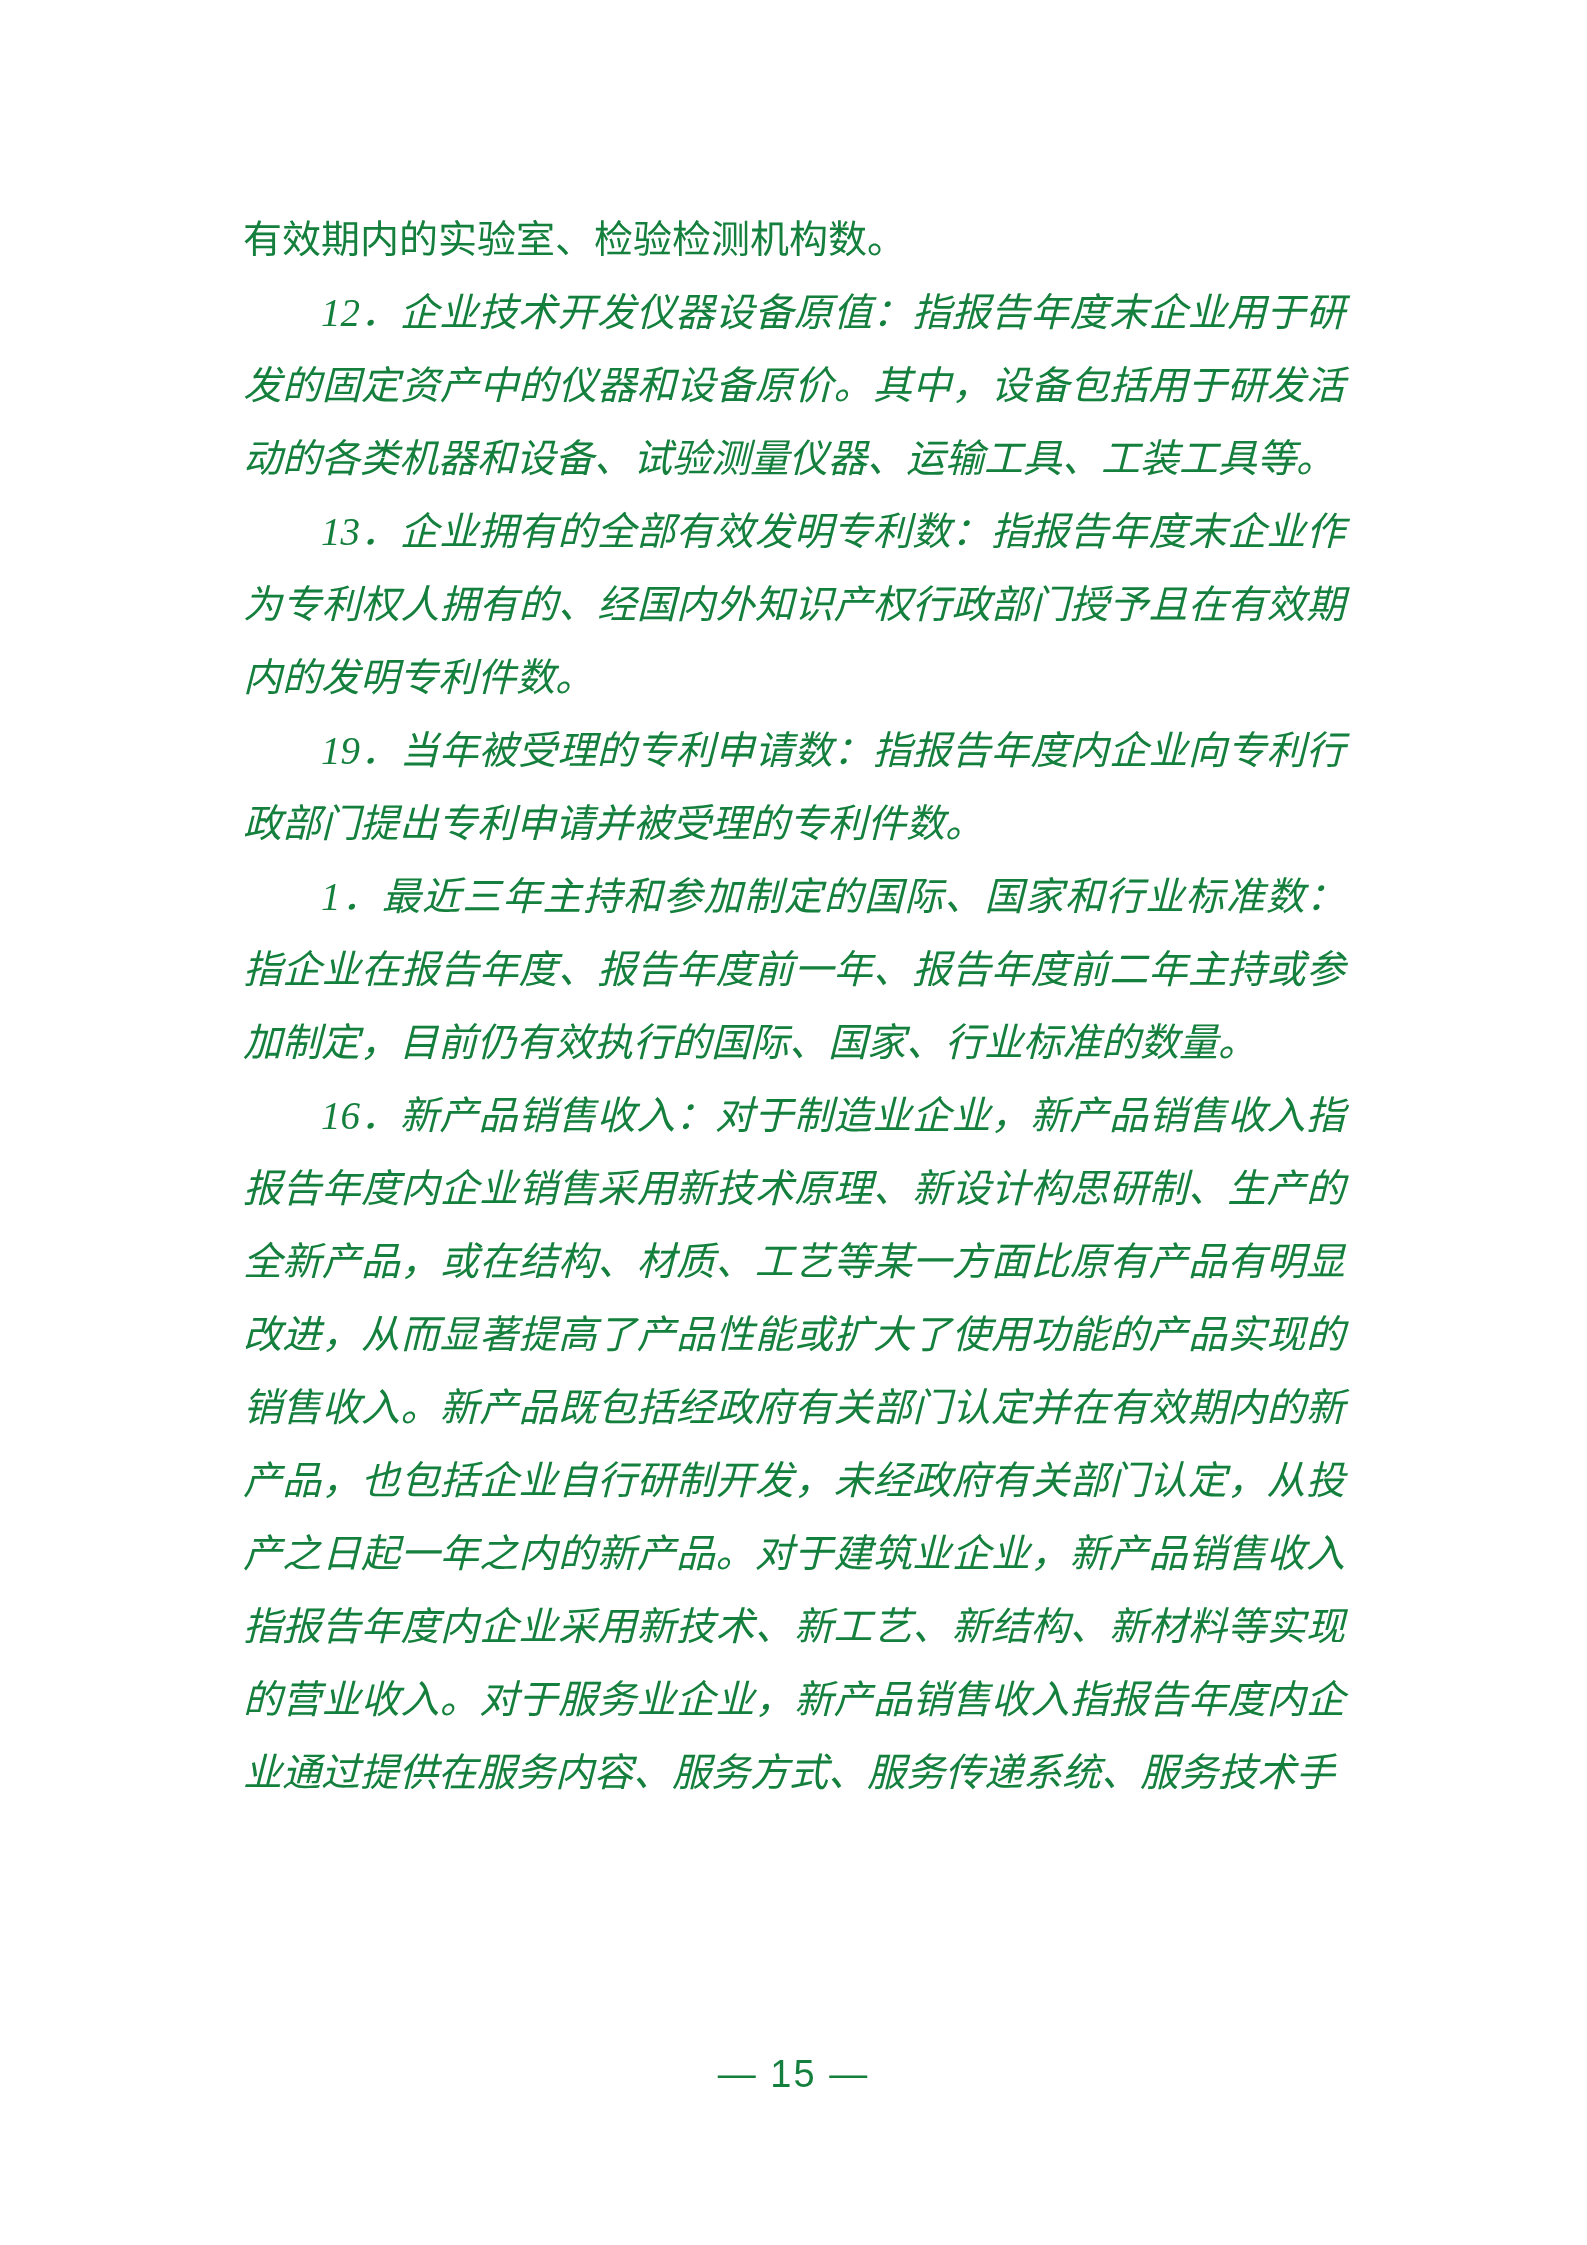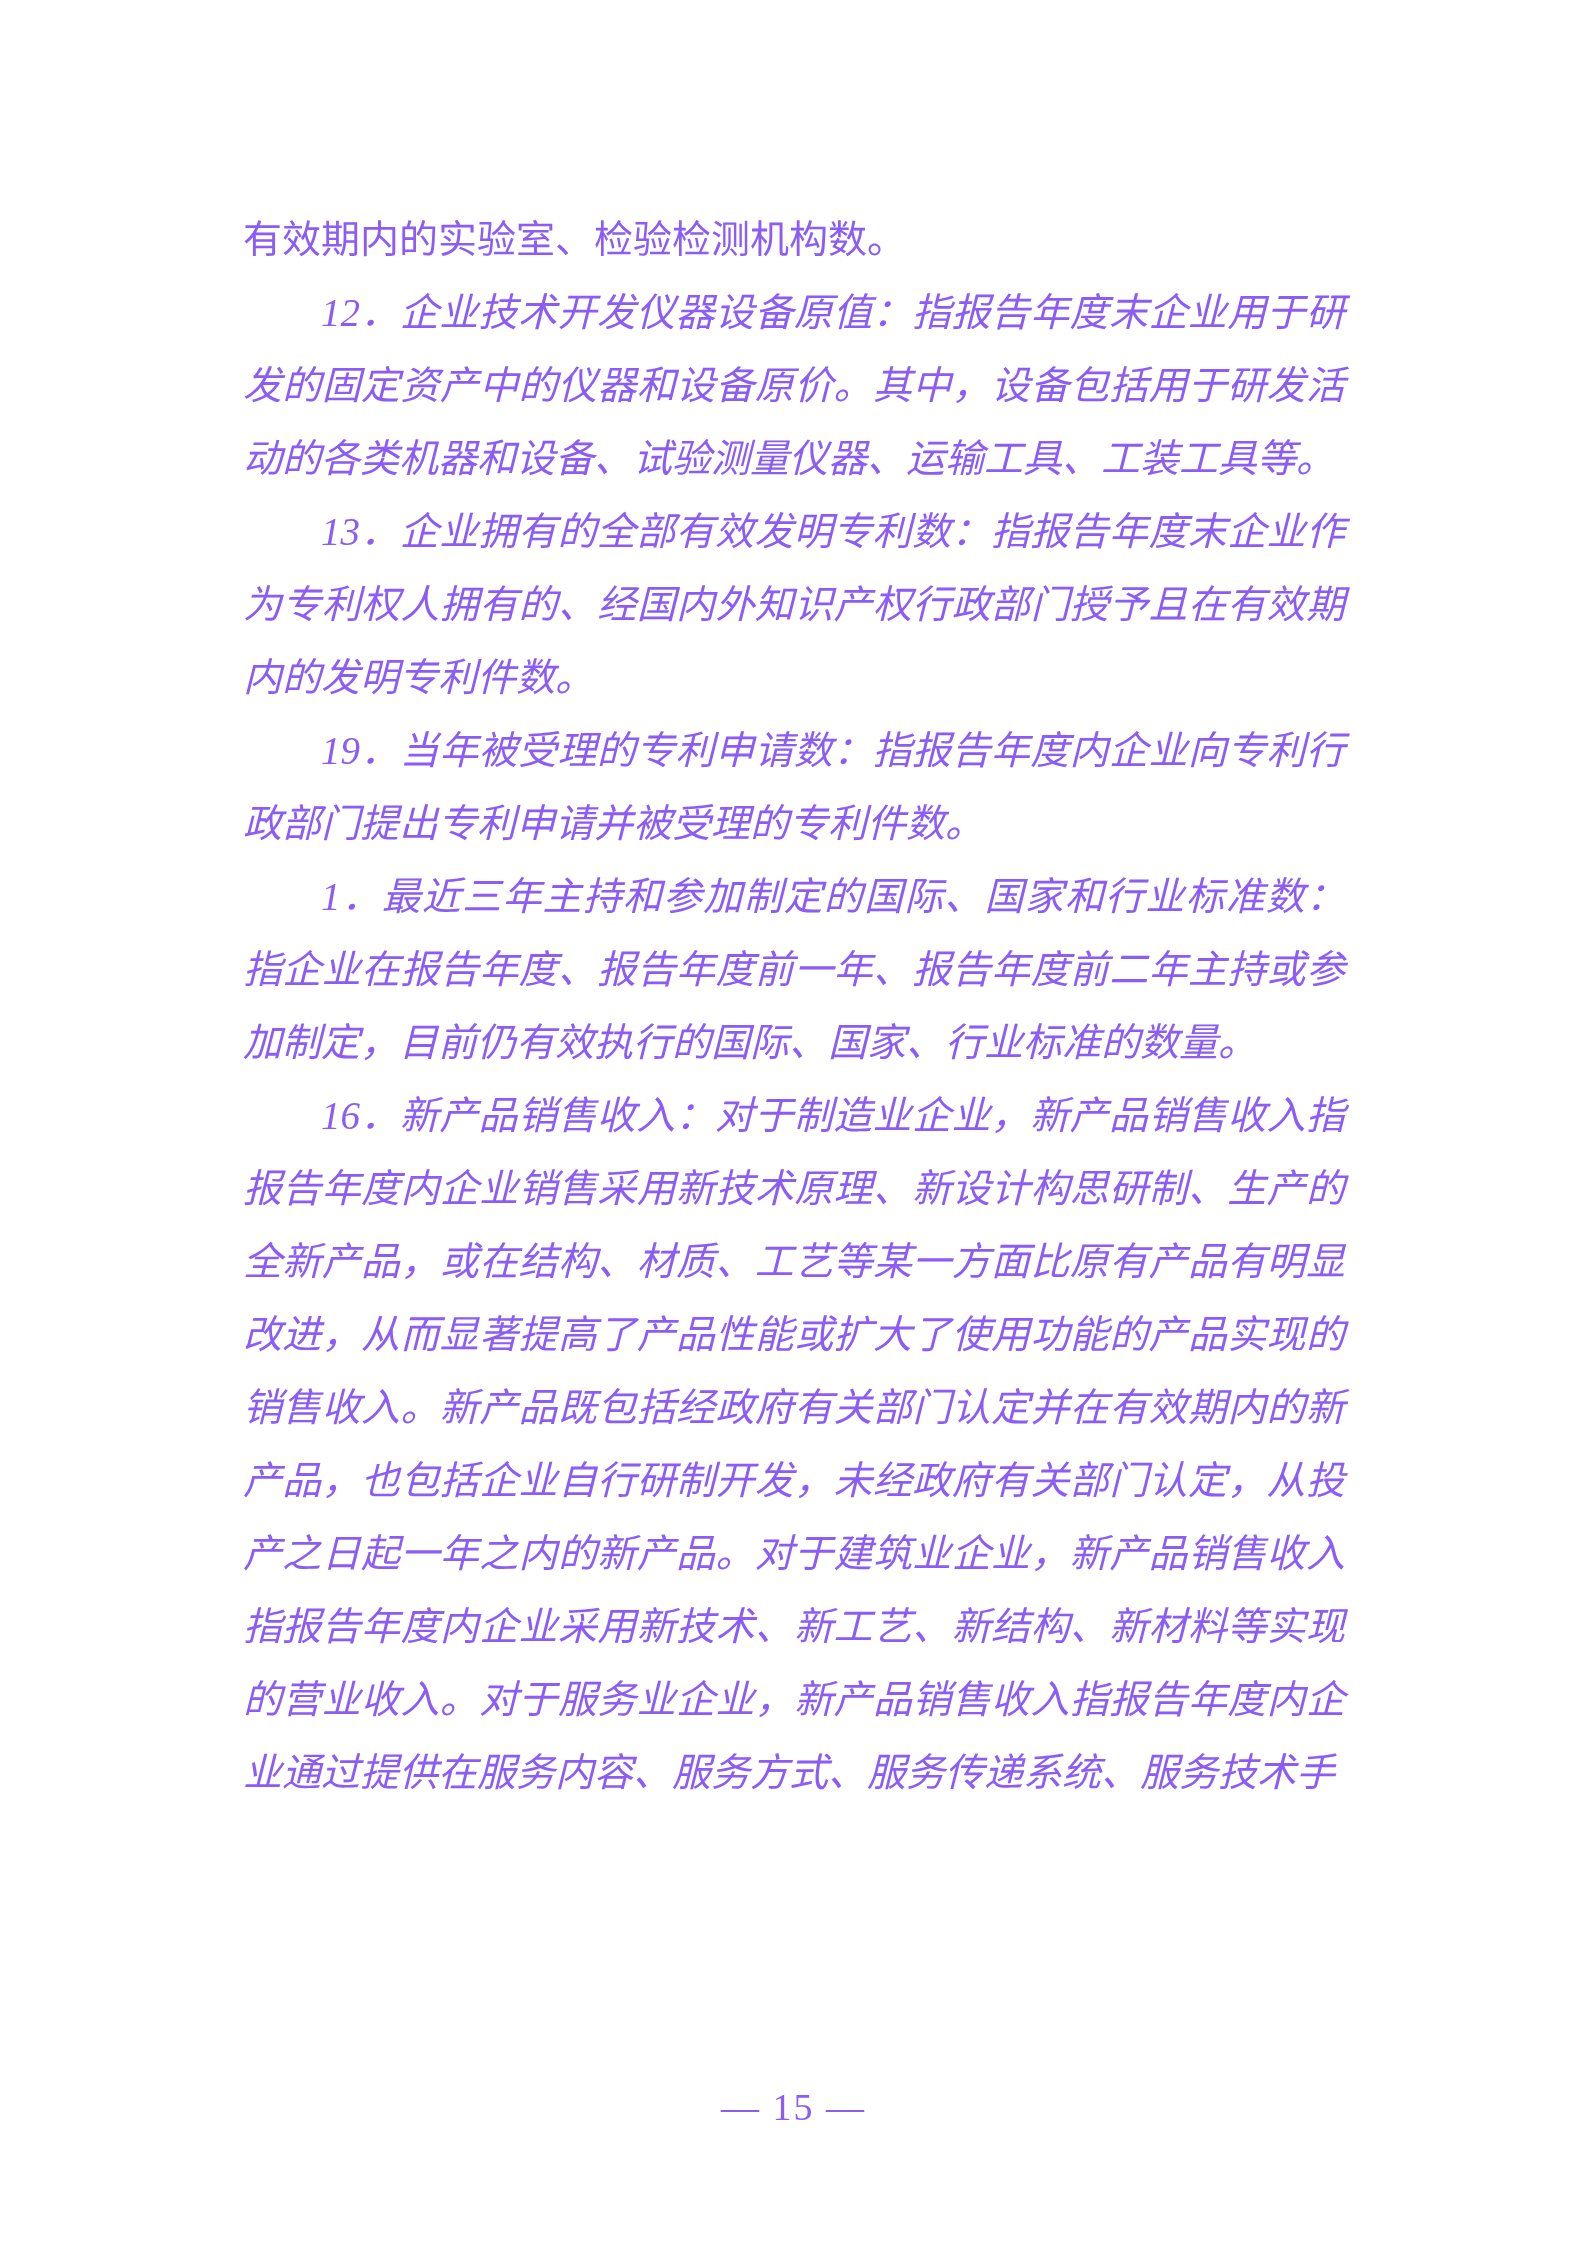--- a/index.html
+++ b/index.html
@@ -10,21 +10,21 @@
   }
   .page {
     position: relative;
     width: 1587px;
     height: 2220px;
     margin: 0 auto;
     background: #ffffff;
     overflow: hidden;
     box-sizing: border-box;
     padding: 203px 242px 0 243px;
-    color: #8b5cf6;
+    color: #15803d;
     font-family: "Liberation Serif", "DejaVu Serif", serif;
     font-size: 39px;
     line-height: 73px;
     text-align: justify;
     text-justify: inter-character;
     word-break: break-all;
   }
   .para {
     margin: 0;
     padding: 0;
@@ -32,26 +32,25 @@
   .para.indented {
     text-indent: 2em;
     font-style: italic;
   }
   .page-number {
     position: absolute;
     left: 0;
     right: 0;
     top: 2052px;
     text-align: center;
-    font-family: Liberation Serif, serif;
+    font-family: Liberation Sans, sans-serif;
     font-size: 38px;
     line-height: 1.2;
     letter-spacing: 2px;
     text-indent: 0;
-    margin-top: 33px;
   }
 </style>
 </head>
 <body>
 
 <div class="page">
   <p class="para">有效期内的实验室、检验检测机构数。</p>
   <p class="para indented">12．企业技术开发仪器设备原值：指报告年度末企业用于研发的固定资产中的仪器和设备原价。其中，设备包括用于研发活动的各类机器和设备、试验测量仪器、运输工具、工装工具等。</p>
   <p class="para indented">13．企业拥有的全部有效发明专利数：指报告年度末企业作为专利权人拥有的、经国内外知识产权行政部门授予且在有效期内的发明专利件数。</p>
   <p class="para indented">19．当年被受理的专利申请数：指报告年度内企业向专利行政部门提出专利申请并被受理的专利件数。</p>

